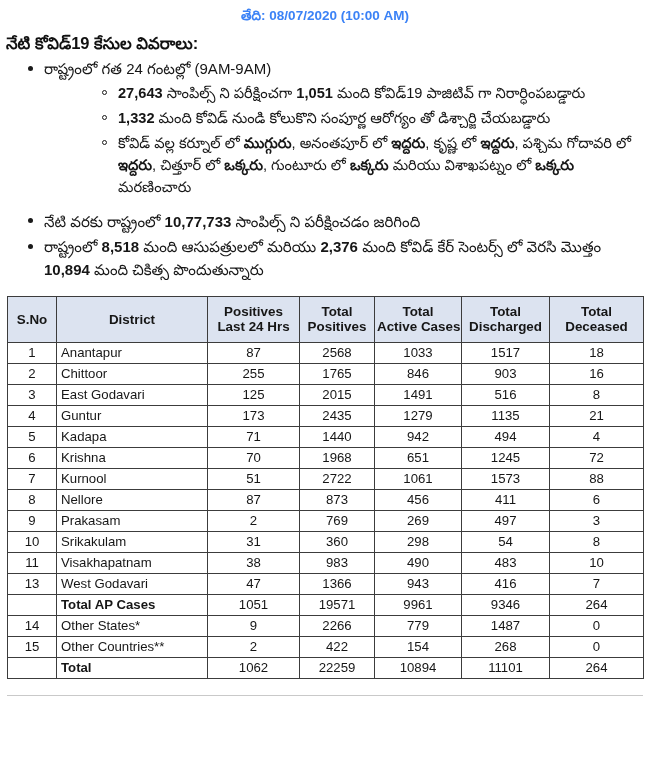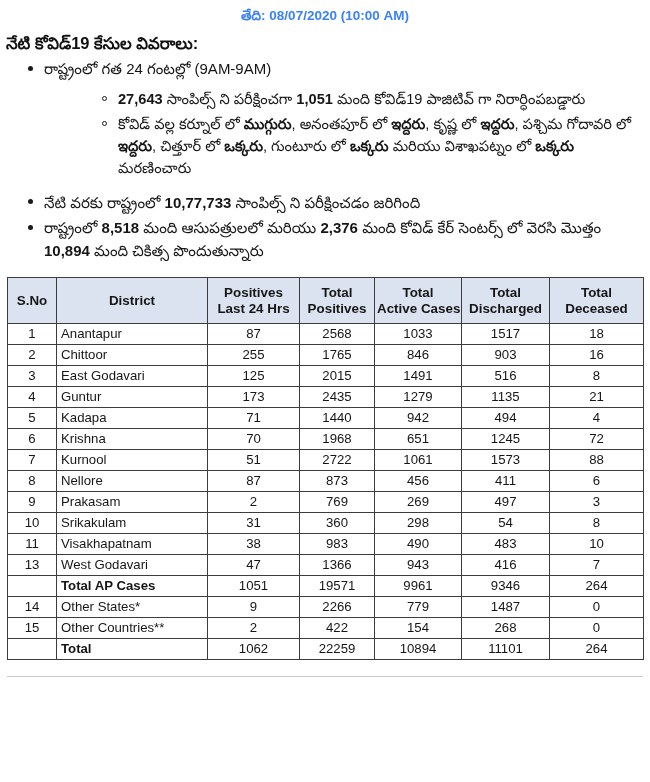--- a/index.html
+++ b/index.html
@@ -62,21 +62,21 @@
     left: 28px;
     top: 0.52em;
     width: 5px;
     height: 5px;
     background: #1a1a1a;
     border-radius: 50%;
   }
   .b1.spaced { margin-top: 12px; }
 
   .sub-list {
-    margin: 8px 0 0 0;
+    margin: 2px 0 0 0;
     padding: 0;
   }
   .b2 {
     position: relative;
     padding-left: 74px;
     font-size: 14.6px;
     line-height: 1.5;
     margin-bottom: 3px;
   }
   .b2 > .circ {
@@ -168,20 +168,27 @@
       <div class="b2">
         <span class="circ"></span>
         <span class="just">
           <b>27,643</b>
           <span>సాంపిల్స్ ని పరీక్షించగా</span>
           <b>1,051</b>
           <span>మంది కోవిడ్19 పాజిటివ్ గా నిరార్ధింపబడ్డారు</span>
         </span>
       </div>
 
+      <div class="b2">
+        <span class="circ"></span>
+        <span class="just">
+          <b>1,332</b>
+          <span>మంది కోవిడ్ నుండి కోలుకొని సంపూర్ణ ఆరోగ్యం తో డిశ్చార్జి చేయబడ్డారు</span>
+        </span>
+      </div>
 
       <div class="b2">
         <span class="circ"></span>
         <span class="just">
           <span>కోవిడ్ వల్ల కర్నూల్ లో</span>
           <b>ముగ్గురు</b><span>, అనంతపూర్ లో</span>
           <b>ఇద్దరు</b><span>, కృష్ణ లో</span>
           <b>ఇద్దరు</b><span>, పశ్చిమ గోదావరి లో</span>
           <b>ఇద్దరు</b><span>, చిత్తూర్ లో</span>
           <b>ఒక్కరు</b><span>, గుంటూరు లో</span>

